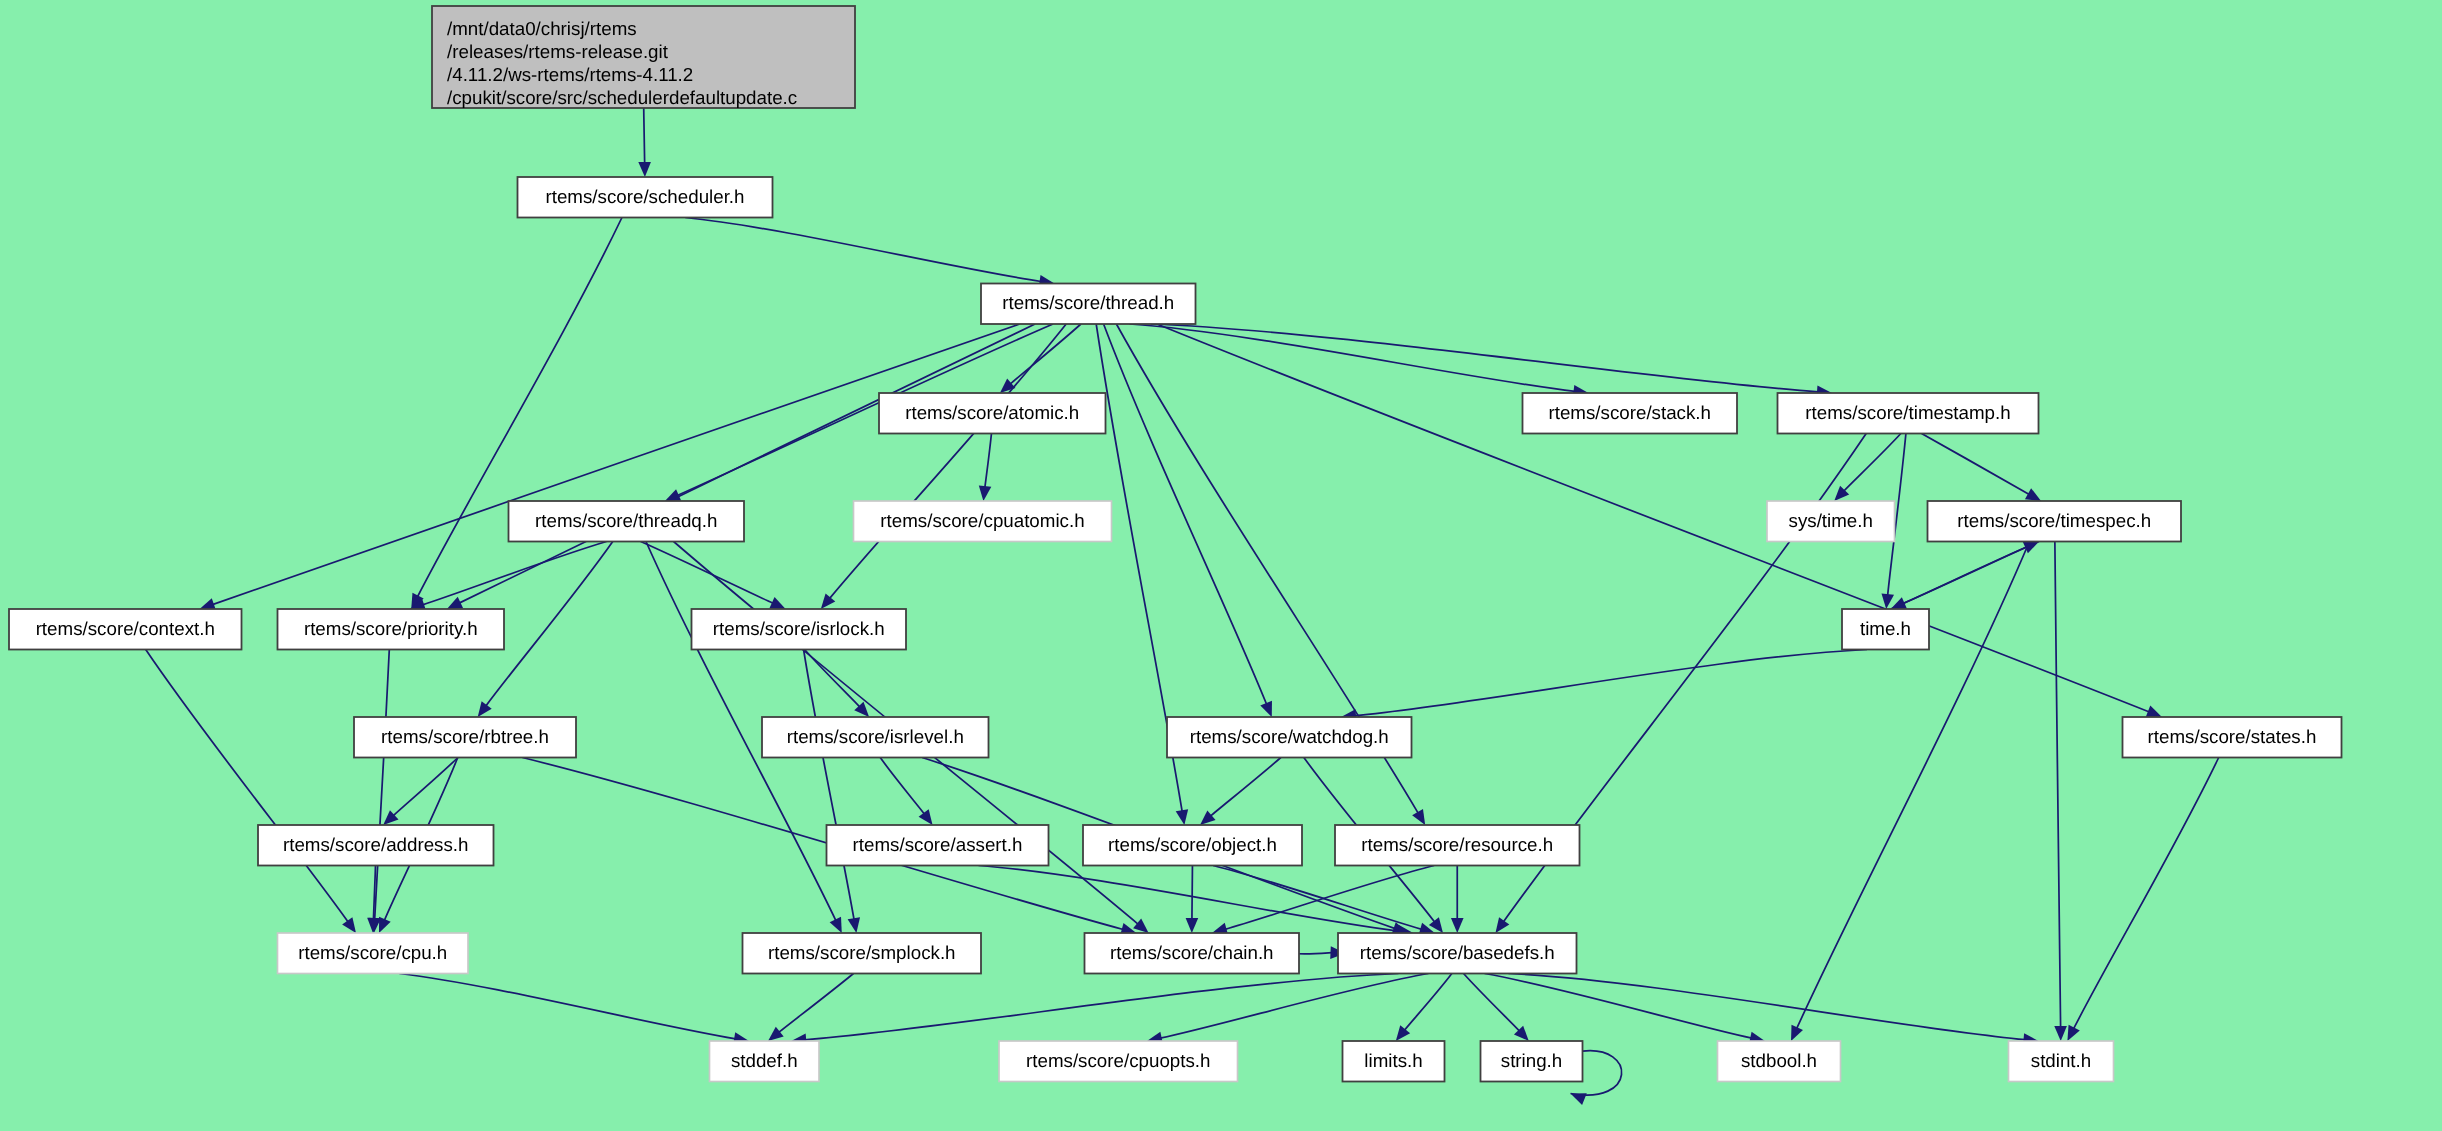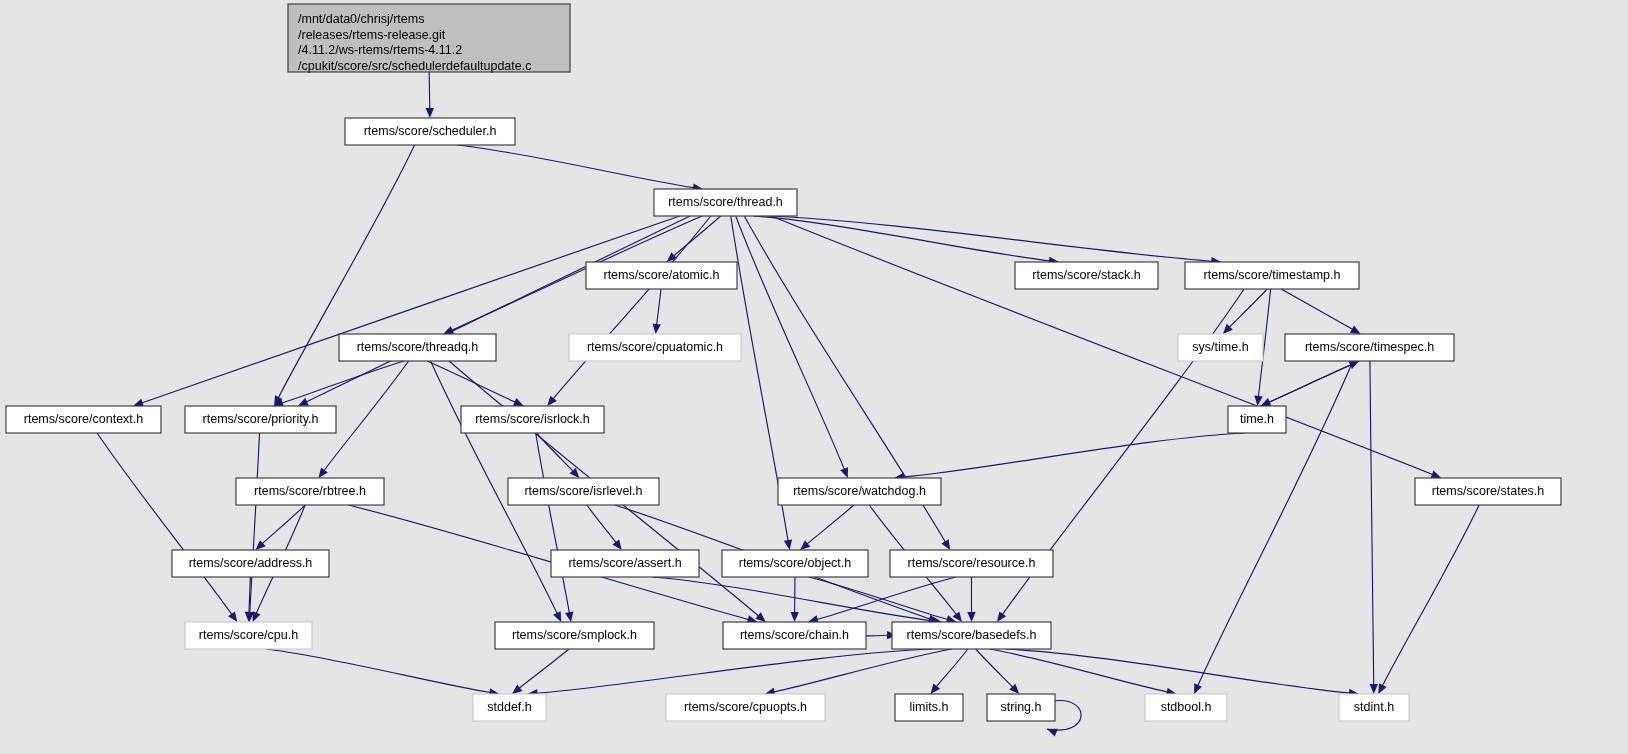--- a/index.html
+++ b/index.html
@@ -1,18 +1,18 @@
 <!DOCTYPE html>
 <html><head>
 <meta charset="utf-8">
 <title>Include dependency graph</title>
 <style>
   html,body{margin:0;padding:0;background:#ffffff;}
   body{font-family:"Liberation Sans",sans-serif;}
-  #graph-root{position:relative;width:1628px;height:754px;background:#e5e5e5;overflow:hidden;}
+  #graph-root{position:relative;width:1628px;height:754px;background:#86efac;overflow:hidden;}
   svg.graph-canvas{position:absolute;left:0;top:0;width:1628px;height:754px;display:block;}
   .node-label{font-family:"Liberation Sans",sans-serif;font-size:12.5px;fill:#000000;dominant-baseline:middle;}
   .node-label.multiline{dominant-baseline:auto;}
   .node-box{fill:#ffffff;stroke:#404040;stroke-width:1.2px;}
   .node-box.dim{stroke:#c8c8c8;stroke-width:1.1px;}
   .node-box.root{fill:#bfbfbf;stroke:#404040;stroke-width:1.2px;}
   .edge-path{fill:none;stroke:#191970;stroke-width:1.15px;}
   .edge-head{fill:#191970;stroke:none;}
 </style>
 </head>

